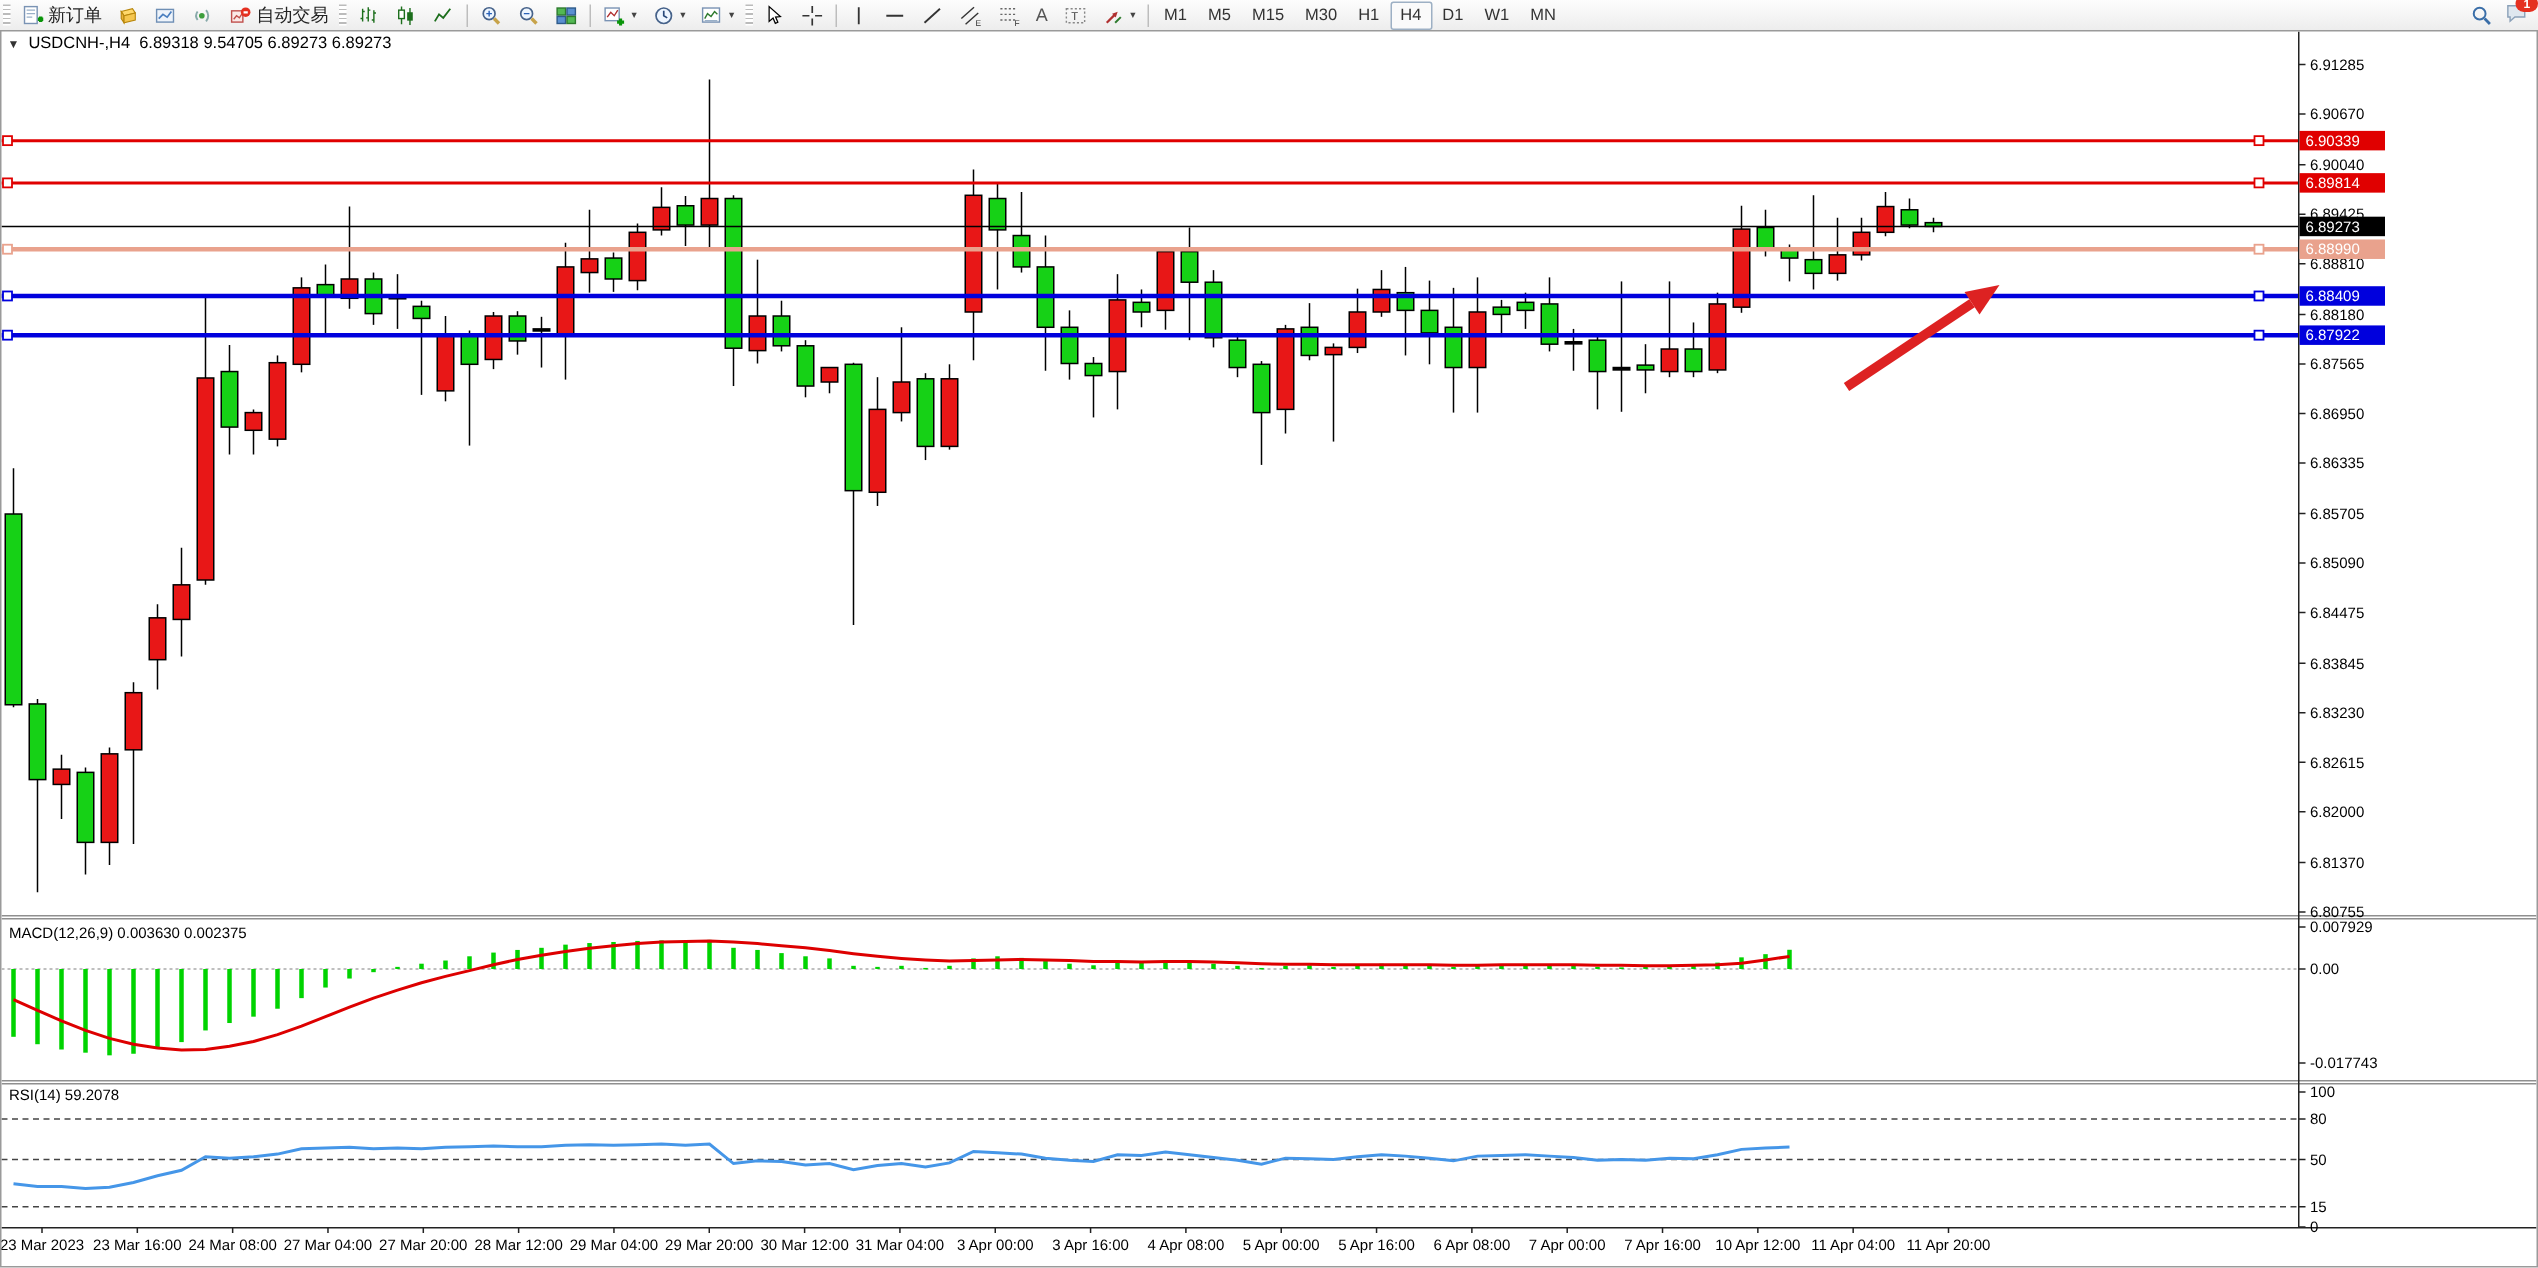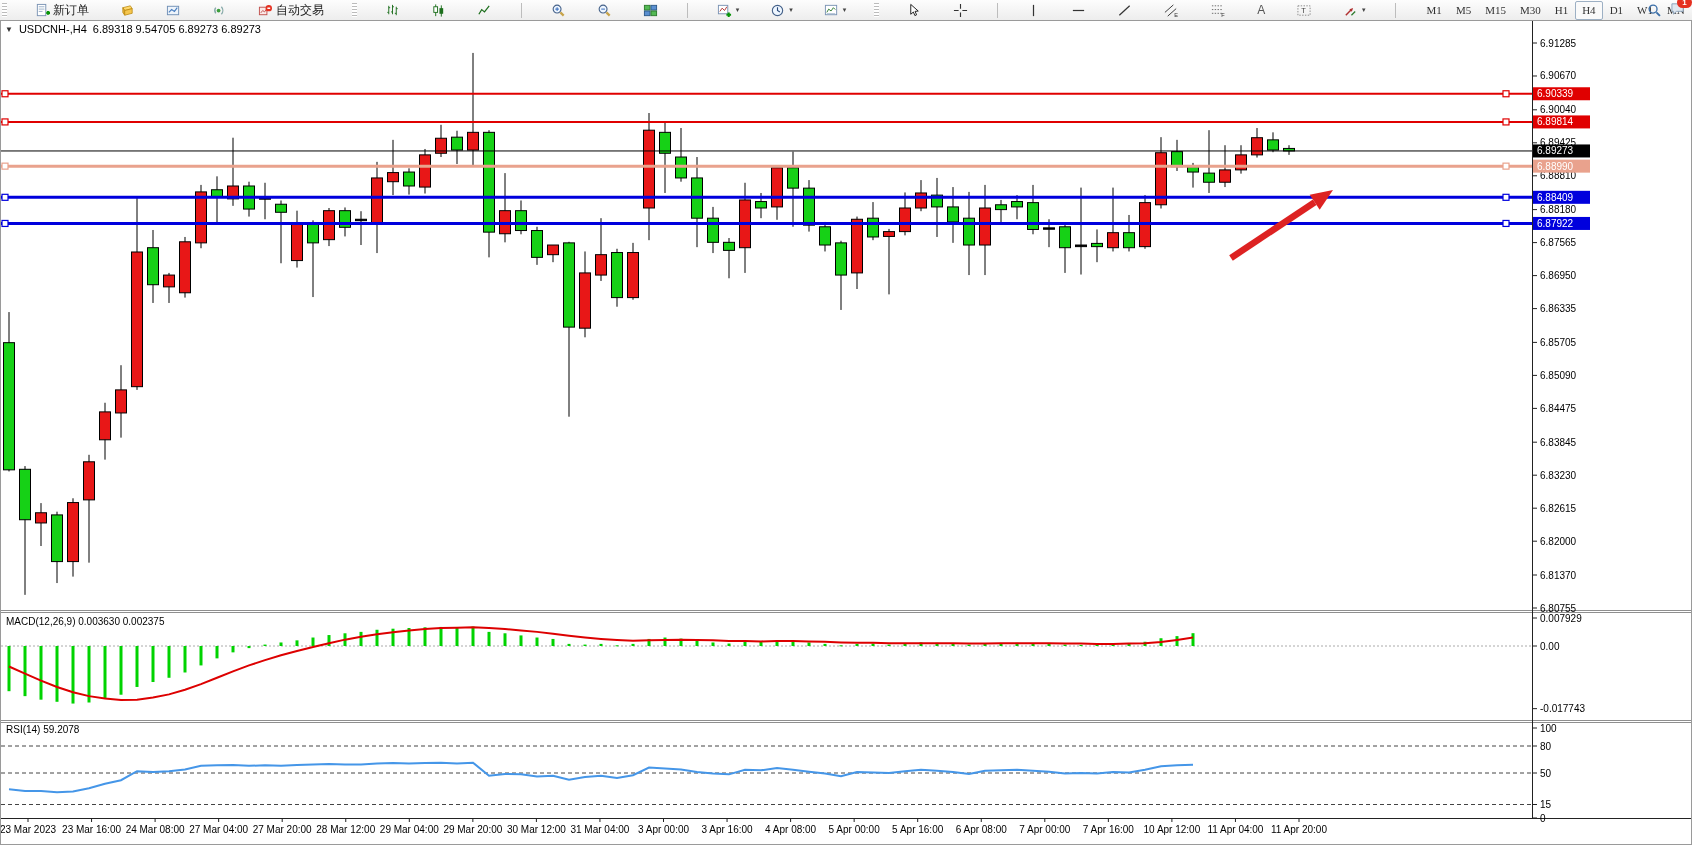--- a/index.html
+++ b/index.html
@@ -1,20 +1,20 @@
 <!DOCTYPE html>
 <html><head>
 <meta charset="utf-8">
 <style>
   html,body{margin:0;padding:0;width:1692px;height:845px;overflow:hidden;
     background:#fff;font-family:"Liberation Sans","DejaVu Sans",sans-serif;}
   
   .toolbar{height:20px;background:linear-gradient(#fdfdfd,#ededed);
     border-bottom:1px solid #b7b7b7;display:flex;align-items:center;
-    font-size:12px;color:#222;position:relative;justify-content:space-between;}
+    font-size:12px;color:#222;position:relative;}
   .tbtn{display:flex;align-items:center;gap:3px;padding:1px 4px;height:17px;
     border:1px solid transparent;border-radius:2px;cursor:default;flex:0 0 auto;}
   .tbtn svg{display:block}
   .grip{width:5px;height:14px;margin:0 2px;flex:0 0 auto;
     background:repeating-linear-gradient(#bbb 0 1px,#fff 1px 3px);}
   .vsep{width:1px;height:15px;background:#bdbdbd;margin:0 3px;flex:0 0 auto;}
   .caret{font-size:7px;color:#444;margin-left:1px}
   .tf{padding:1px 6px;height:15px;line-height:15px;font-size:11px;color:#333;
     border:1px solid transparent;flex:0 0 auto;}
   .tf.active{background:#fafafa;border:1px solid #9db0c4;border-radius:2px;}
@@ -209,21 +209,21 @@
     <svg width="15" height="15" viewBox="0 0 16 16">
       <path d="M3 13L9 7" stroke="#b03030" stroke-width="1.6"></path>
       <polygon points="10.8,5.2 6.8,6.6 9.4,9.2" fill="#b03030"></polygon>
       <path d="M9 13l4-4" stroke="#2d7a2d" stroke-width="1.4"></path>
     </svg>
     <span class="caret">▾</span>
   </div>
 
   <div class="vsep"></div>
 
-  <div id="tf-box" style="display:flex;align-items:center;font-family:Liberation Serif, serif;">
+  <div id="tf-box" style="display:flex;align-items:center;">
       <div class="tf">M1</div>
       <div class="tf">M5</div>
       <div class="tf">M15</div>
       <div class="tf">M30</div>
       <div class="tf">H1</div>
       <div class="tf active">H4</div>
       <div class="tf">D1</div>
       <div class="tf">W1</div>
       <div class="tf">MN</div>
     </div>

